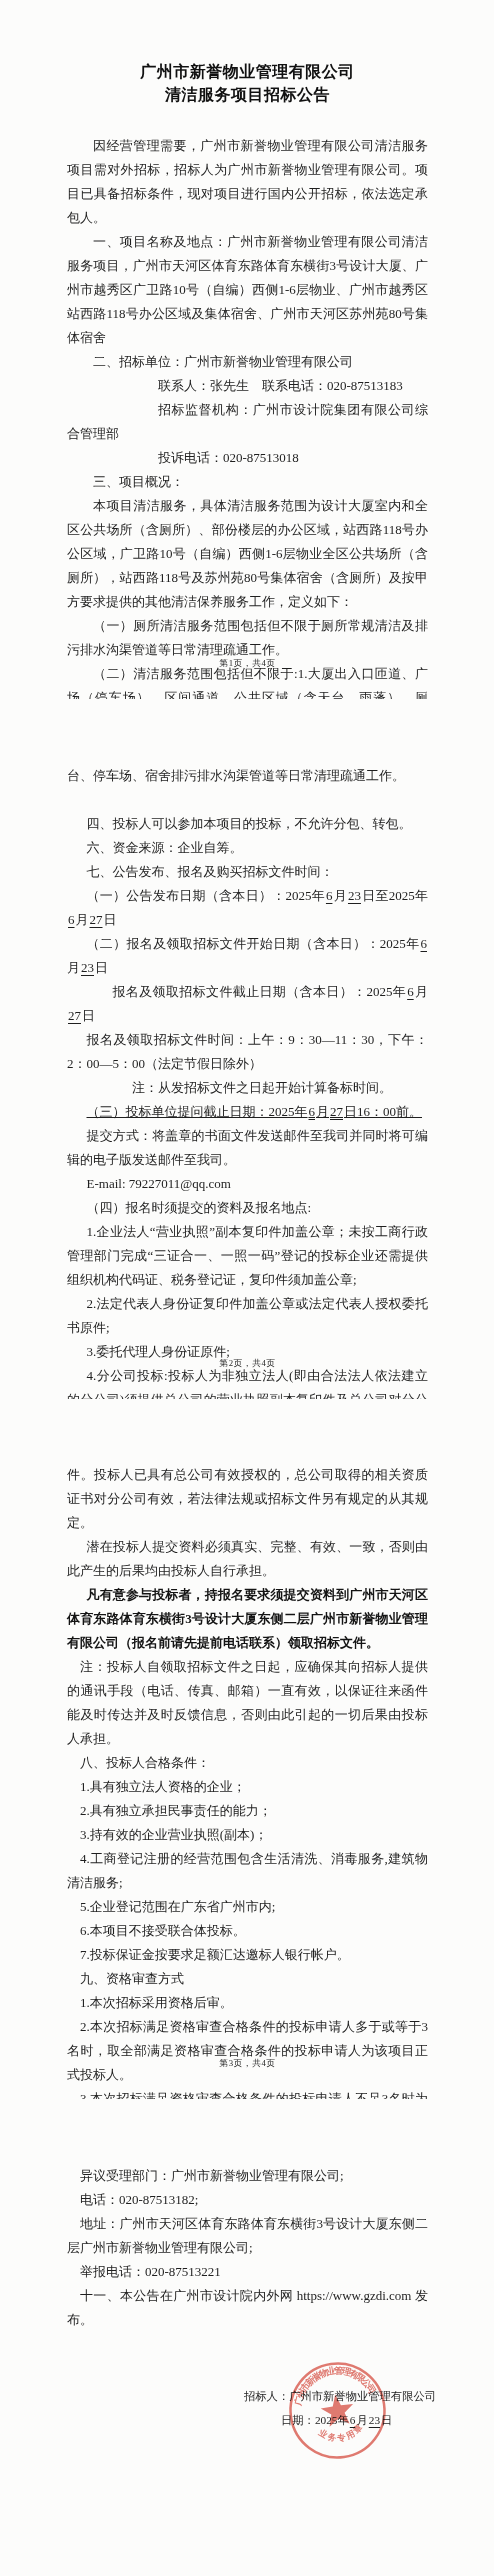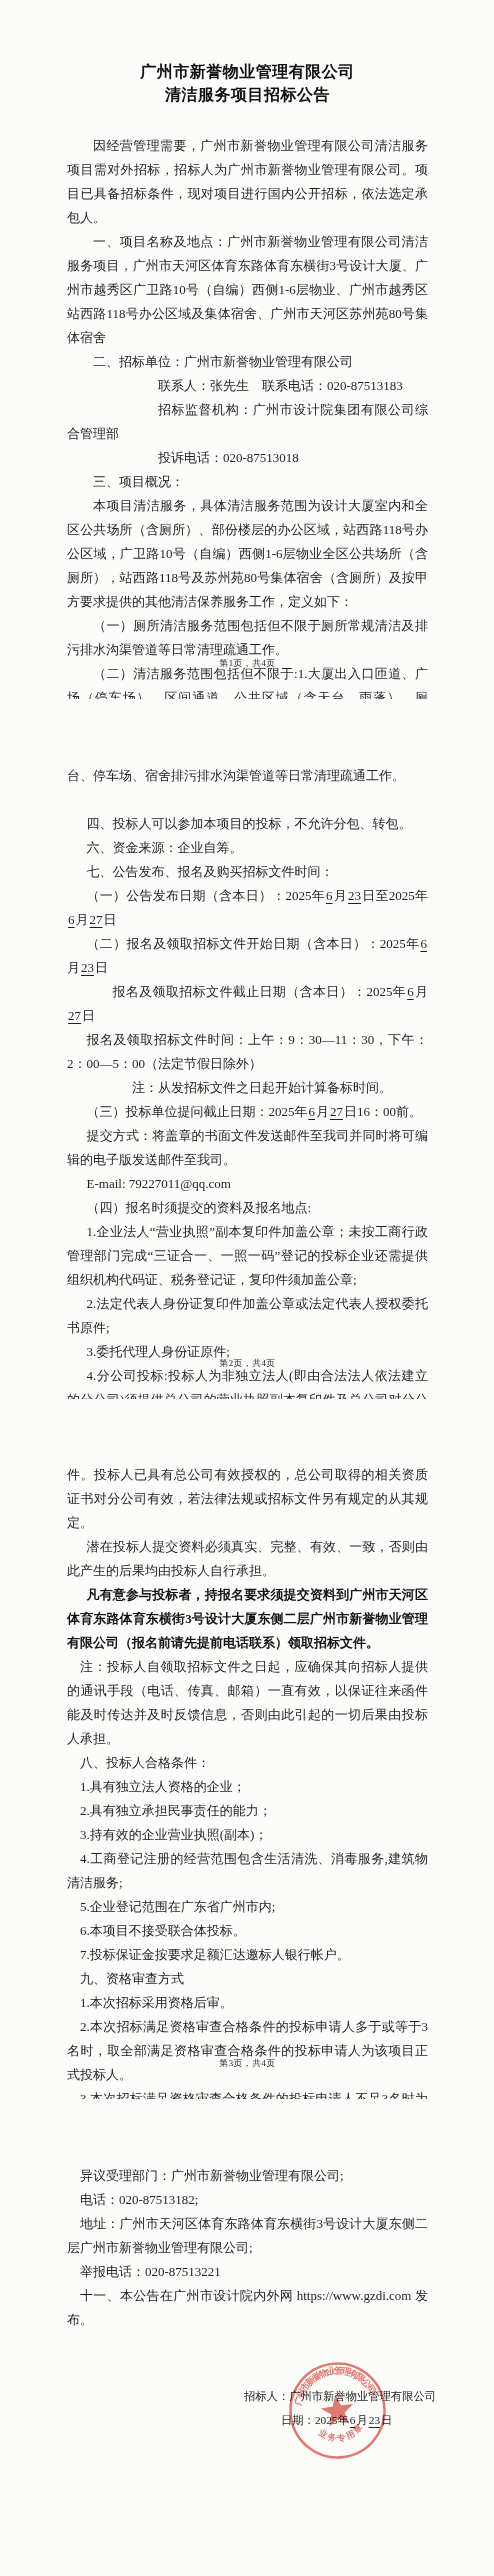--- a/index.html
+++ b/index.html
@@ -82,21 +82,21 @@
     <div class="content">
         <p style="text-indent: 0em; margin-bottom: 9.3px;"><span>台、停车场、宿舍排污排水沟渠管道等日常清理疏通工作。</span></p>
         <p style="text-indent: 1.5em; margin-top: 24px;"><span>四、投标人可以参加本项目的投标，不允许分包、转包。</span></p>
         <p style="text-indent: 1.5em;"><span>六、资金来源：企业自筹。</span></p>
         <p style="text-indent: 1.5em;"><span>七、公告发布、报名及购买招标文件时间：</span></p>
         <p style="text-indent: 1.5em;"><span>（一）公告发布日期（含本日）：2025年</span><span class="u">6</span><span>月</span><span class="u">23</span><span>日至2025年</span><span class="u">6</span><span>月</span><span class="u">27</span><span>日</span></p>
         <p style="text-indent: 1.5em;"><span>（二）报名及领取招标文件开始日期（含本日）：2025年</span><span class="u">6</span><span>月</span><span class="u">23</span><span>日</span></p>
         <p style="text-indent: 3.5em;"><span>报名及领取招标文件截止日期（含本日）：2025年</span><span class="u">6</span><span>月</span><span class="u">27</span><span>日</span></p>
         <p style="text-indent: 1.5em;"><span>报名及领取招标文件时间：上午：9：30—11：30，下午：2：00—5：00（法定节假日除外）</span></p>
         <p style="text-indent: 5em;"><span>注：从发招标文件之日起开始计算备标时间。</span></p>
-        <p style="text-indent: 1.5em;"><span>（三）投标单位提问截止日期：2025年</span><span class="u">6</span><span>月</span><span class="u">27</span><span>日16：00前。</span></p>
+        <p style="text-indent: 1.5em; text-decoration: underline;"><span>（三）投标单位提问截止日期：2025年</span><span class="u">6</span><span>月</span><span class="u">27</span><span>日16：00前。</span></p>
         <p style="text-indent: 1.5em;"><span>提交方式：将盖章的书面文件发送邮件至我司并同时将可编辑的电子版发送邮件至我司。</span></p>
         <p style="text-indent: 1.5em;"><span>E-mail: 79227011@qq.com</span></p>
         <p style="text-indent: 1.5em;"><span>（四）报名时须提交的资料及报名地点:</span></p>
         <p style="text-indent: 1.5em;"><span>1.企业法人“营业执照”副本复印件加盖公章；未按工商行政管理部门完成“三证合一、一照一码”登记的投标企业还需提供组织机构代码证、税务登记证，复印件须加盖公章;</span></p>
         <p style="text-indent: 1.5em;"><span>2.法定代表人身份证复印件加盖公章或法定代表人授权委托书原件;</span></p>
         <p style="text-indent: 1.5em;"><span>3.委托代理人身份证原件;</span></p>
         <p style="text-indent: 1.5em;"><span>4.分公司投标:投标人为非独立法人(即由合法法人依法建立的分公司)须提供总公司的营业执照副本复印件及总公司对分公司出具的有效授权书原</span></p>
       </div>
     <div class="footer">第2页，共4页</div>
   </div>

